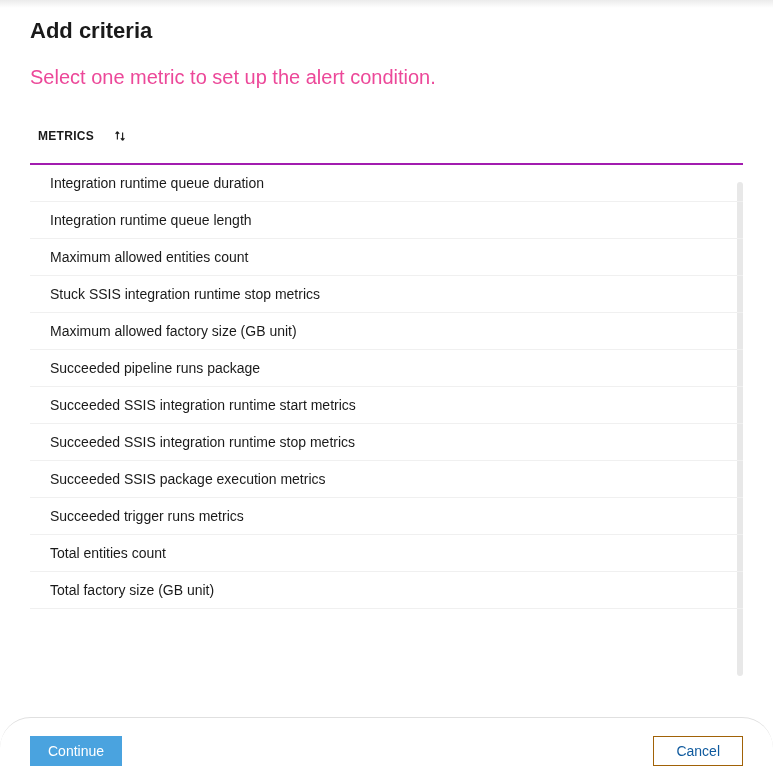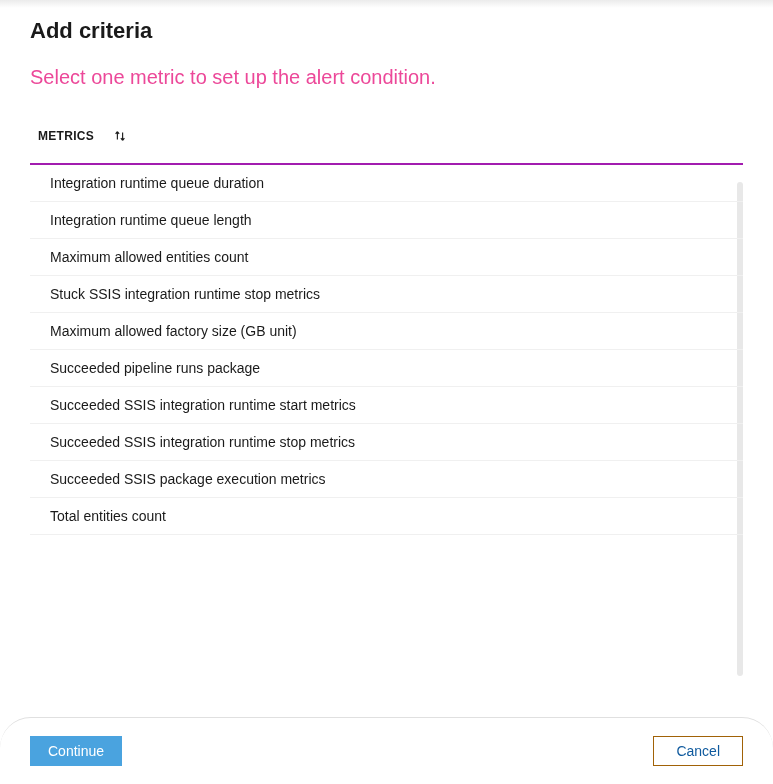--- a/index.html
+++ b/index.html
@@ -137,19 +137,21 @@
 <div class="list-container">
   <div class="list-row"><span>Integration runtime queue duration</span></div>
   <div class="list-row"><span>Integration runtime queue length</span></div>
   <div class="list-row"><span>Maximum allowed entities count</span></div>
   <div class="list-row"><span>Stuck SSIS integration runtime stop metrics</span></div>
   <div class="list-row"><span>Maximum allowed factory size (GB unit)</span></div>
   <div class="list-row"><span>Succeeded pipeline runs package</span></div>
   <div class="list-row"><span>Succeeded SSIS integration runtime start metrics</span></div>
   <div class="list-row"><span>Succeeded SSIS integration runtime stop metrics</span></div>
   <div class="list-row"><span>Succeeded SSIS package execution metrics</span></div>
+  <div class="list-row"><span>Succeeded trigger runs metrics</span></div>
   <div class="list-row"><span>Total entities count</span></div>
+  <div class="list-row"><span>Total factory size (GB unit)</span></div>
 </div>
 
 <div class="footer">
   <button class="btn-continue">Continue</button>
   <button class="btn-cancel">Cancel</button>
 </div>
 
 </body></html>

